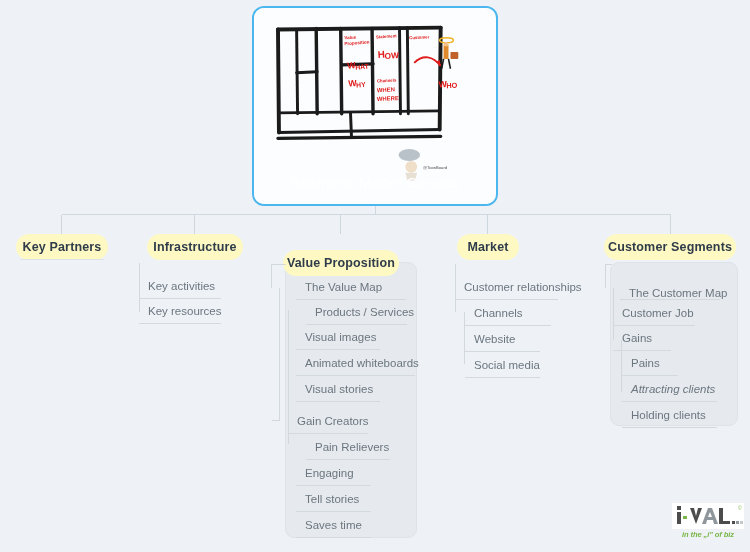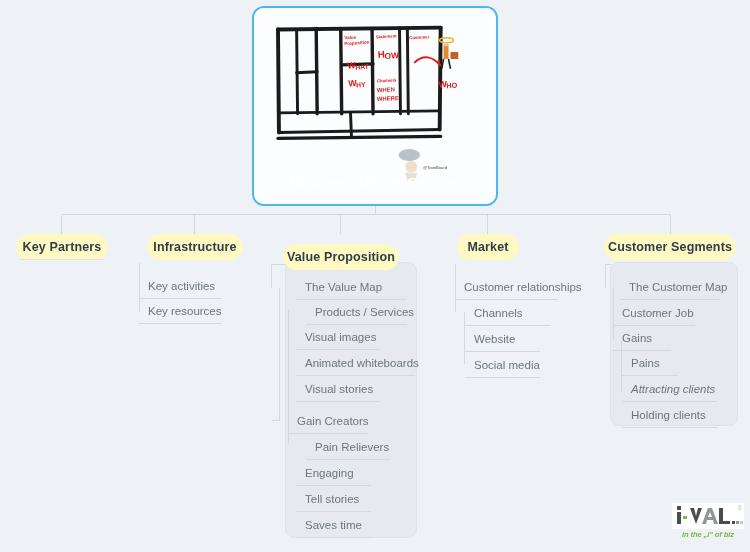--- a/index.html
+++ b/index.html
@@ -161,21 +161,21 @@
     </g>
   </svg>
   <div class="leaf" style="left:139px;top:263px;width:82px;">
     <span>Key activities</span>
   </div>
   <div class="leaf" style="left:139px;top:288px;width:82px;">
     <span>Key resources</span>
   </div>
 
   <div class="childbox" style="left:285px;top:262px;width:132px;height:276px;"></div>
-  <div class="pill" style="left:283px;top:244px;width:116px;">
+  <div class="pill" style="left:283px;top:250px;width:116px;">
     <span>Value Proposition</span>
   </div>
   <svg class="conn" viewBox="0 0 750 552">
     <g stroke="#d2d9de" stroke-width="1" fill="none" shape-rendering="crispEdges">
       <path d="M271.5,264 L271.5,288"></path>
       <path d="M271.5,264 L286,264"></path>
       <path d="M279.5,288 L279.5,420"></path>
       <path d="M288.5,310 L288.5,444"></path>
       <path d="M271.5,420 L280,420"></path>
     </g>
@@ -238,21 +238,21 @@
     <span>Customer Segments</span>
   </div>
   <svg class="conn" viewBox="0 0 750 552">
     <g stroke="#d2d9de" stroke-width="1" fill="none" shape-rendering="crispEdges">
       <path d="M605.5,264 L605.5,288"></path>
       <path d="M605.5,264 L612,264"></path>
       <path d="M613.5,288 L613.5,340"></path>
       <path d="M621.5,340 L621.5,392"></path>
     </g>
   </svg>
-  <div class="leaf" style="left:620px;top:264px;width:100px;">
+  <div class="leaf" style="left:620px;top:264px;width:100px;align-items:flex-end;">
     <span>The Customer Map</span>
   </div>
   <div class="leaf" style="left:613px;top:290px;width:82px;">
     <span>Customer Job</span>
   </div>
   <div class="leaf" style="left:613px;top:315px;width:58px;">
     <span>Gains</span>
   </div>
   <div class="leaf" style="left:622px;top:340px;width:56px;">
     <span>Pains</span>

